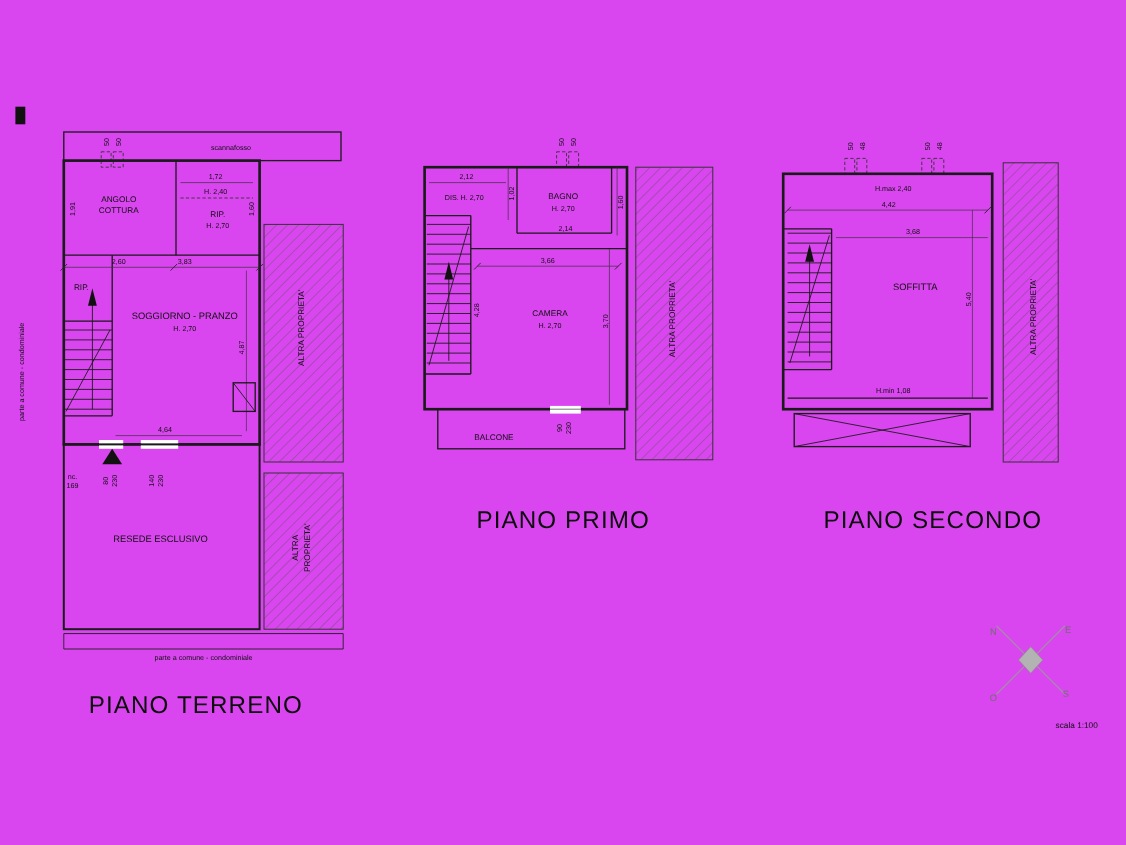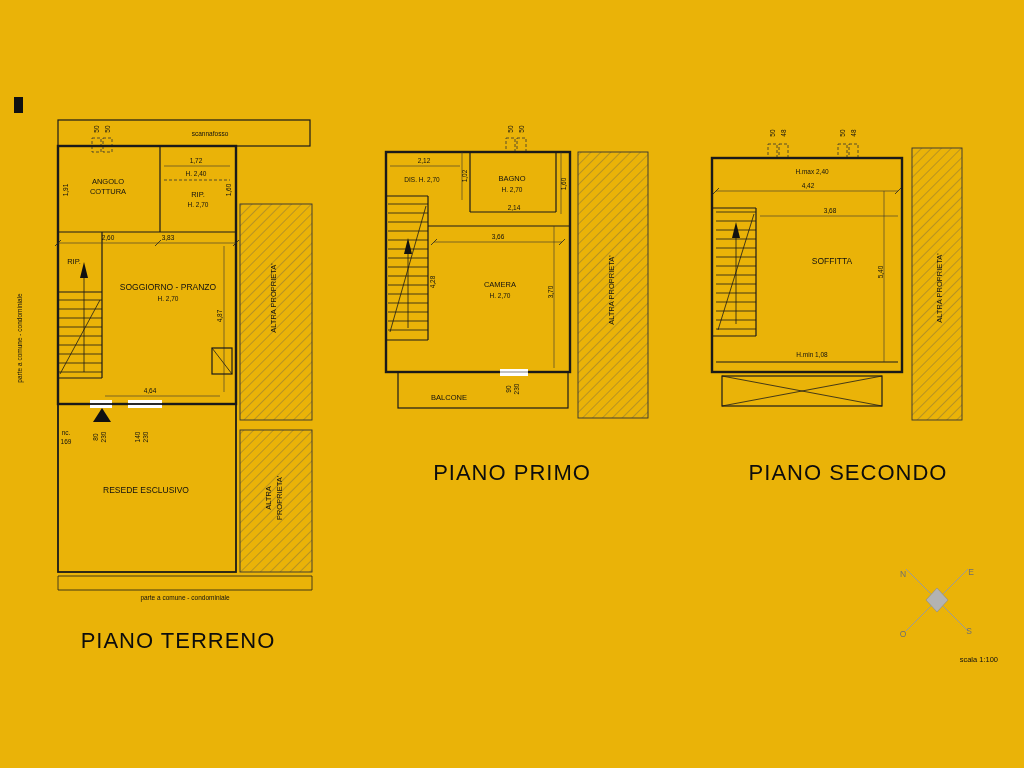--- a/index.html
+++ b/index.html
@@ -1,16 +1,16 @@
 <!DOCTYPE html>
 <html><head>
 <meta charset="utf-8">
 <style>
   html,body { margin:0; padding:0; background:#ffffff; }
-  .page { position:relative; width:1024px; height:768px; background:#eab308; overflow:hidden; }
+  .page { position:relative; width:1024px; height:768px; background:#d946ef; overflow:hidden; }
   svg { position:absolute; left:0; top:0; }
   svg text { font-family:"Liberation Sans", sans-serif; fill:#111; }
   .t6  { font-size:6.5px; }
   .t7  { font-size:7.5px; }
   .t8  { font-size:8.5px; }
   .title { font-size:22px; letter-spacing:1px; fill:#0d0d0d; }
   .wall      { fill:none; stroke:#1a1a1a; stroke-width:2.4; }
   .wall-mid  { fill:none; stroke:#1a1a1a; stroke-width:1.8; }
   .wall-thin { fill:none; stroke:#1a1a1a; stroke-width:1.2; }
   .line  { fill:none; stroke:#1a1a1a; stroke-width:0.8; }

